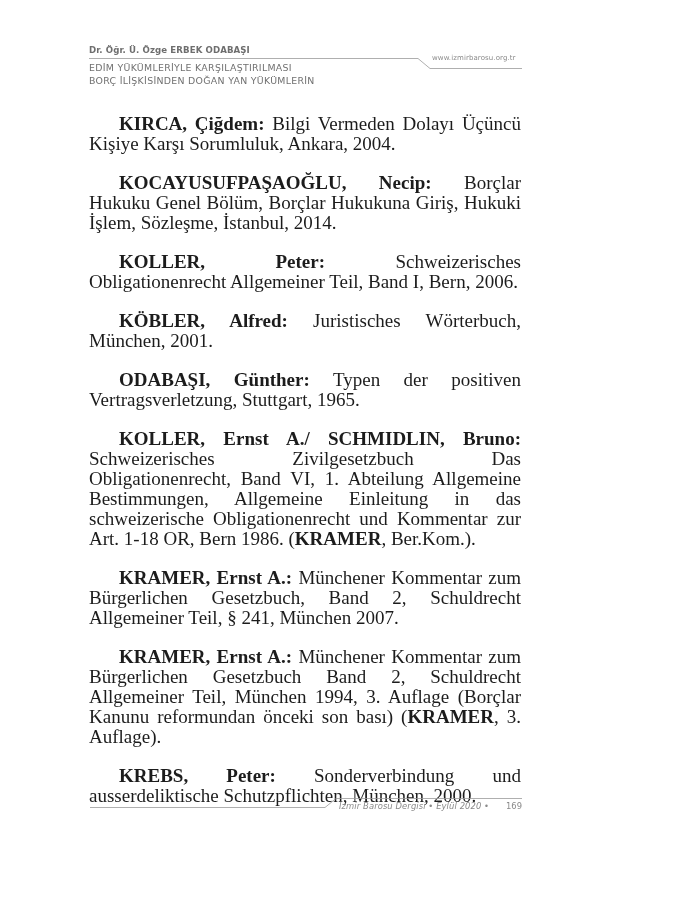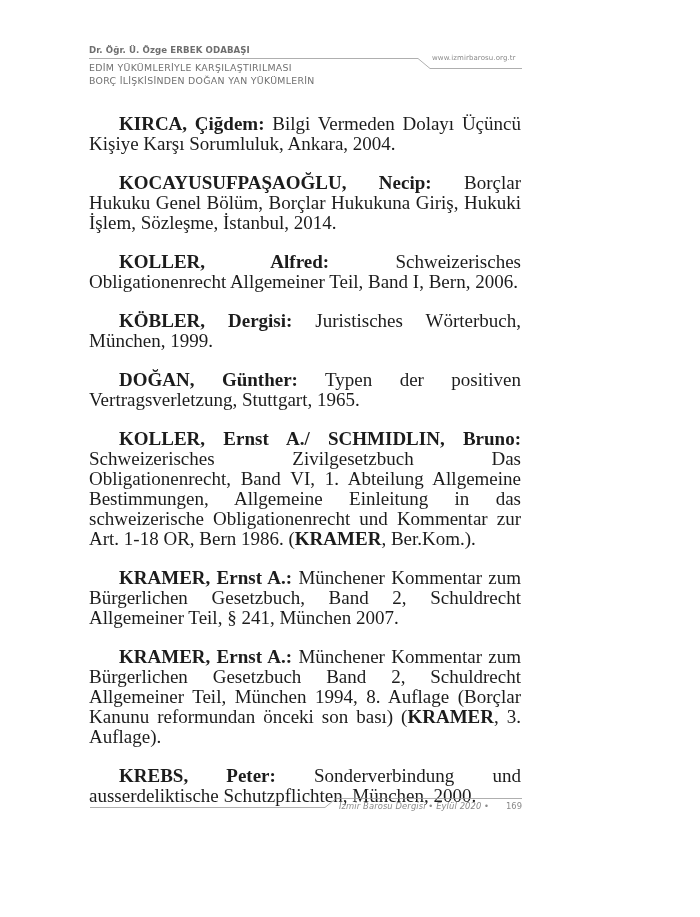--- a/index.html
+++ b/index.html
@@ -55,26 +55,26 @@
   </div>
   <div class="hdr-url">www.izmirbarosu.org.tr</div>
 
   <svg class="rule" width="700" height="917">
     <polyline points="89,58.5 418,58.5 430,68.5 522,68.5" fill="none" stroke="#9a9a9a" stroke-width="0.8"></polyline>
   </svg>
 
   <div class="body-text">
     <p class="entry"><b>KIRCA, Çiğdem:</b><span> Bilgi Vermeden Dolayı Üçüncü Kişiye Karşı Sorumluluk, Ankara, 2004.</span></p>
     <p class="entry"><b>KOCAYUSUFPAŞAOĞLU, Necip:</b><span> Borçlar Hukuku Genel Bölüm, Borçlar Hukukuna Giriş, Hukuki İşlem, Sözleşme, İstanbul, 2014.</span></p>
-    <p class="entry"><b>KOLLER, Alfred:</b><span> Schweizerisches Obligationenrecht Allgemeiner Teil, Band I, Bern, 2006.</span></p>
-    <p class="entry"><b>KÖBLER, Dergisi:</b><span> Juristisches Wörterbuch, München, 1999.</span></p>
-    <p class="entry"><b>DOĞAN, Günther:</b><span> Typen der positiven Vertragsverletzung, Stuttgart, 1965.</span></p>
+    <p class="entry"><b>KOLLER, Peter:</b><span> Schweizerisches Obligationenrecht Allgemeiner Teil, Band I, Bern, 2006.</span></p>
+    <p class="entry"><b>KÖBLER, Alfred:</b><span> Juristisches Wörterbuch, München, 2001.</span></p>
+    <p class="entry"><b>ODABAŞI, Günther:</b><span> Typen der positiven Vertragsverletzung, Stuttgart, 1965.</span></p>
     <p class="entry"><b>KOLLER, Ernst A./ SCHMIDLIN, Bruno:</b><span> Schweizerisches Zivilgesetzbuch Das Obligationenrecht, Band VI, 1. Abteilung Allgemeine Bestimmungen, Allgemeine Einleitung in das schweizerische Obligationenrecht und Kommentar zur Art. 1-18 OR, Bern 1986. (</span><b>KRAMER</b><span>, Ber.Kom.).</span></p>
     <p class="entry"><b>KRAMER, Ernst A.:</b><span> Münchener Kommentar zum Bürgerlichen Gesetzbuch, Band 2, Schuldrecht Allgemeiner Teil, § 241, München 2007.</span></p>
-    <p class="entry"><b>KRAMER, Ernst A.:</b><span> Münchener Kommentar zum Bürgerlichen Gesetzbuch Band 2, Schuldrecht Allgemeiner Teil, München 1994, 8. Auflage (Borçlar Kanunu reformundan önceki son bası) (</span><b>KRAMER</b><span>, 3. Auflage).</span></p>
+    <p class="entry"><b>KRAMER, Ernst A.:</b><span> Münchener Kommentar zum Bürgerlichen Gesetzbuch Band 2, Schuldrecht Allgemeiner Teil, München 1994, 3. Auflage (Borçlar Kanunu reformundan önceki son bası) (</span><b>KRAMER</b><span>, 3. Auflage).</span></p>
     <p class="entry"><b>KREBS, Peter:</b><span> Sonderverbindung und ausserdeliktische Schutzpflichten, München, 2000.</span></p>
   </div>
 
   <svg class="rule" width="700" height="917">
     <polyline points="90,807.5 325,807.5 336,798.5 522,798.5" fill="none" stroke="#9a9a9a" stroke-width="0.8"></polyline>
   </svg>
   <div class="ftr-journal">İzmir Barosu Dergisi • Eylül 2020 •</div>
   <div class="ftr-page">169</div>
 
 </div>

